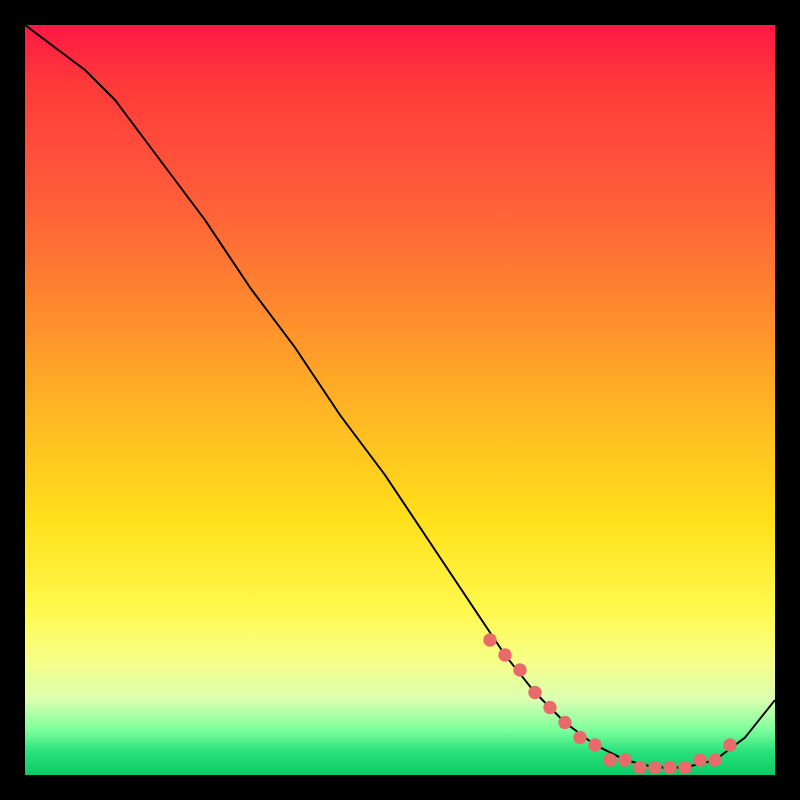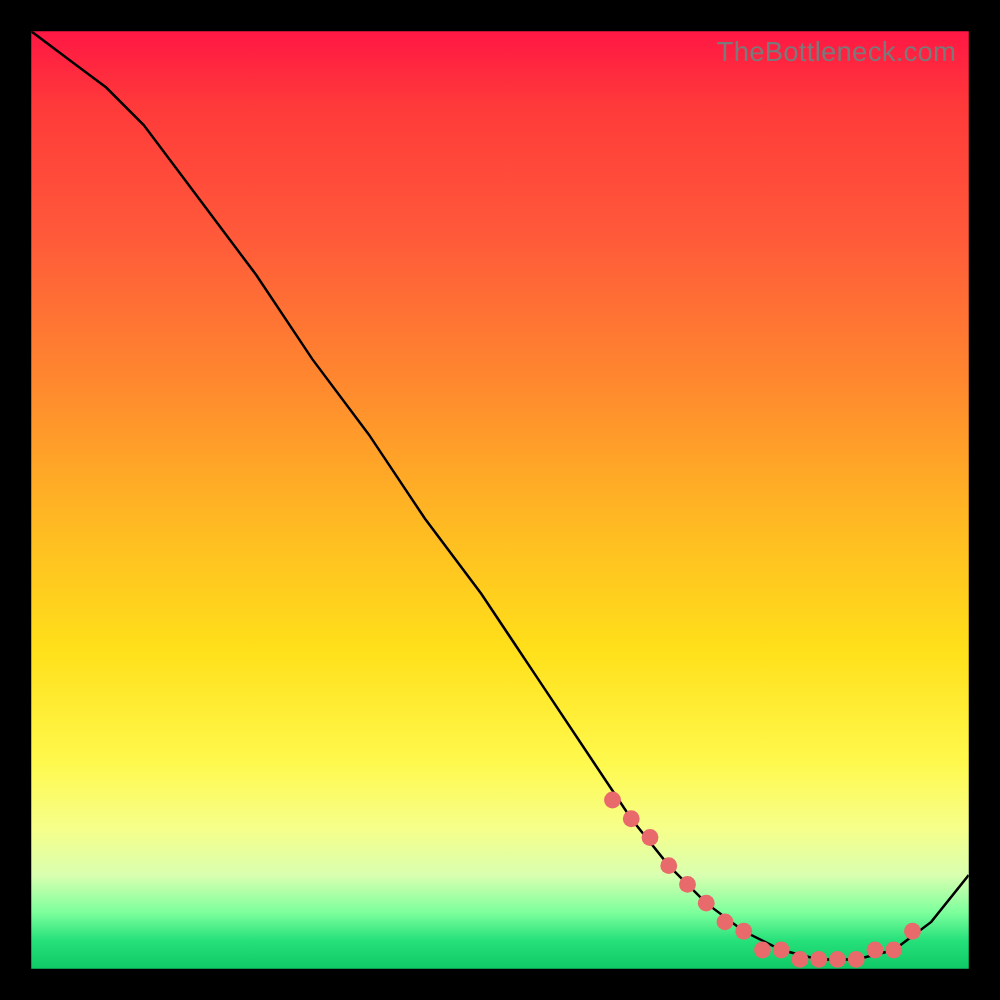--- a/index.html
+++ b/index.html
@@ -65,21 +65,20 @@
   .dot {
     fill: #e86a6a;
     stroke: none;
   }
 </style>
 </head>
 <body>
 
 <div class="frame">
   <div class="plot">
-    <div class="watermark">TheBottleneck.com</div>
     <svg class="curve" viewBox="0 0 100 100" preserveAspectRatio="none">
       <polyline class="line" vector-effect="non-scaling-stroke" id="curve-polyline" points="0.00,0.00 4.00,3.00 8.00,6.00 12.00,10.00 18.00,18.00 24.00,26.00 30.00,35.00 36.00,43.00 42.00,52.00 48.00,60.00 54.00,69.00 60.00,78.00 64.00,84.00 68.00,89.00 72.00,93.00 76.00,96.00 80.00,98.00 84.00,99.00 88.00,99.00 92.00,98.00 96.00,95.00 100.00,90.00"></polyline>
       <g id="dots-group">
           <circle class="dot" cx="62" cy="82" r="0.9"></circle>
           <circle class="dot" cx="64" cy="84" r="0.9"></circle>
           <circle class="dot" cx="66" cy="86" r="0.9"></circle>
           <circle class="dot" cx="68" cy="89" r="0.9"></circle>
           <circle class="dot" cx="70" cy="91" r="0.9"></circle>
           <circle class="dot" cx="72" cy="93" r="0.9"></circle>
           <circle class="dot" cx="74" cy="95" r="0.9"></circle>

